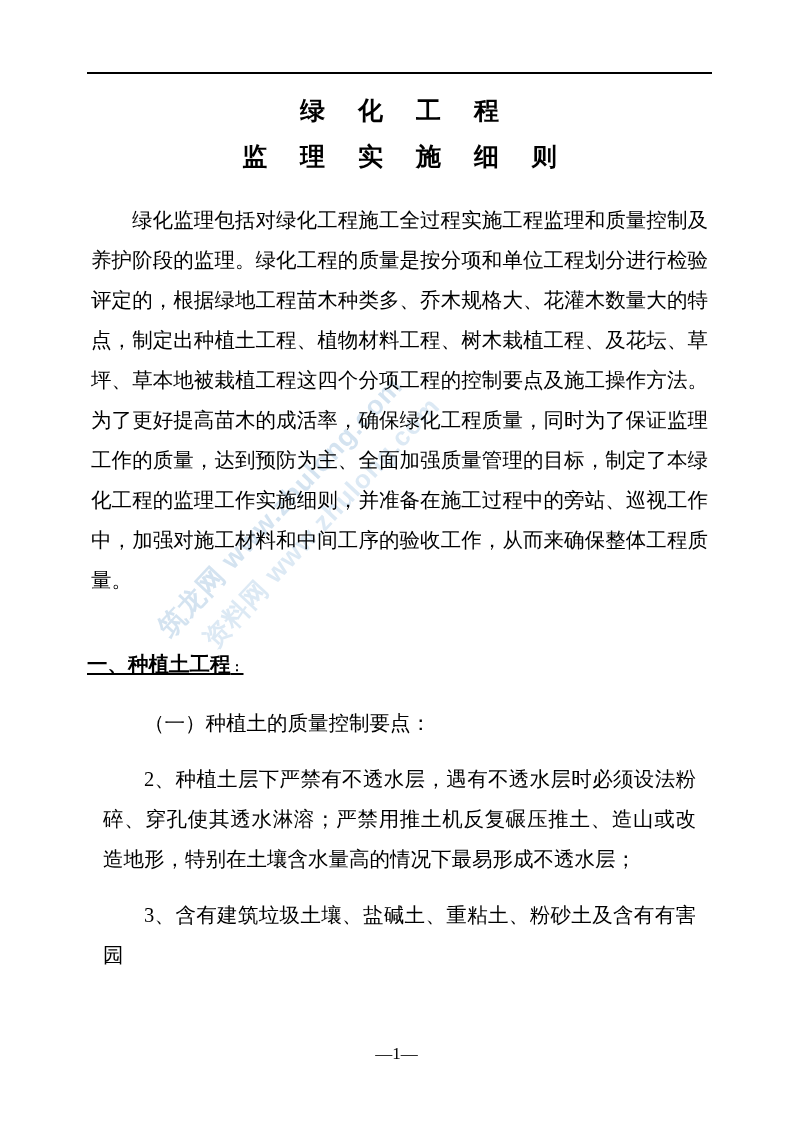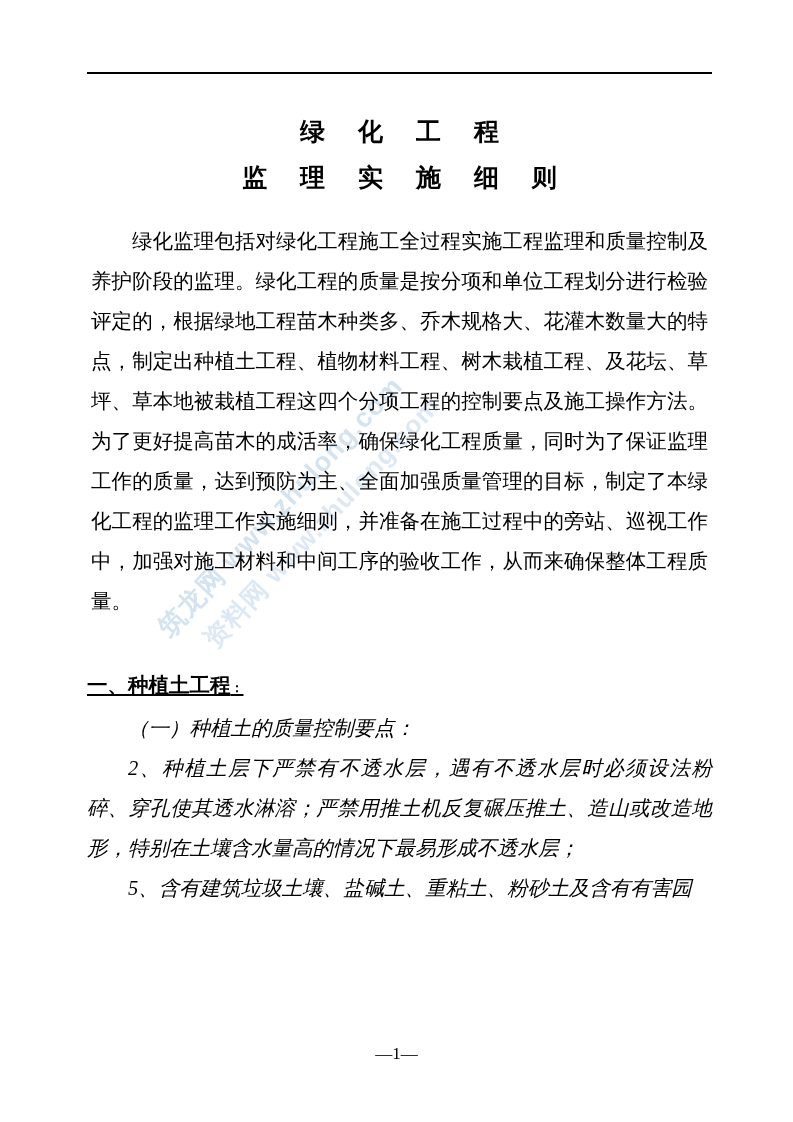--- a/index.html
+++ b/index.html
@@ -67,21 +67,21 @@
     width: 625px;
     height: 0;
     border-top: 2px solid #000;
     z-index: 3;
   }
 
   
   #content {
     position: absolute;
     left: 87px;
-    top: 100px;
+    top: 79px;
     width: 625px;
     z-index: 4;
   }
 
   .title-line {
     text-align: center;
     font-family: "Liberation Sans", "DejaVu Sans", sans-serif;
     font-weight: 700;
     font-size: 25px;
     letter-spacing: 13px;
@@ -113,22 +113,21 @@
     text-decoration: underline;
   }
   .heading-colon { font-size: 13px; }
 
   .sub-para {
     font-size: 20.5px;
     line-height: 40px;
     text-align: justify;
     text-justify: inter-ideograph;
     text-indent: 41px;
-    margin: 0;
-    font-style: italic;
+    margin: 16px;
   }
 
   .spacer-line { height: 40px; }
 
   .num { font-family: "Liberation Serif", "DejaVu Serif", serif; }
   .unit {
     font-family: "Liberation Mono", "DejaVu Sans Mono", monospace;
     font-size: 17px;
   }
 
@@ -164,19 +163,19 @@
 
     <div class="spacer-line"></div>
 
     <p class="section-heading"><span>一、种植土工程</span><span class="heading-colon">：</span></p>
 
     <p class="sub-para">（一）种植土的质量控制要点：</p>
 
 
     <p class="sub-para">2、种植土层下严禁有不透水层，遇有不透水层时必须设法粉碎、穿孔使其透水淋溶；严禁用推土机反复碾压推土、造山或改造地形，特别在土壤含水量高的情况下最易形成不透水层；</p>
 
-    <p class="sub-para">5、含有建筑垃圾土壤、盐碱土、重粘土、粉砂土及含有有害园</p>
+    <p class="sub-para">3、含有建筑垃圾土壤、盐碱土、重粘土、粉砂土及含有有害园</p>
 
   </div>
 
   <div id="footer">—1—</div>
 
 </div>
 
 </body></html>

